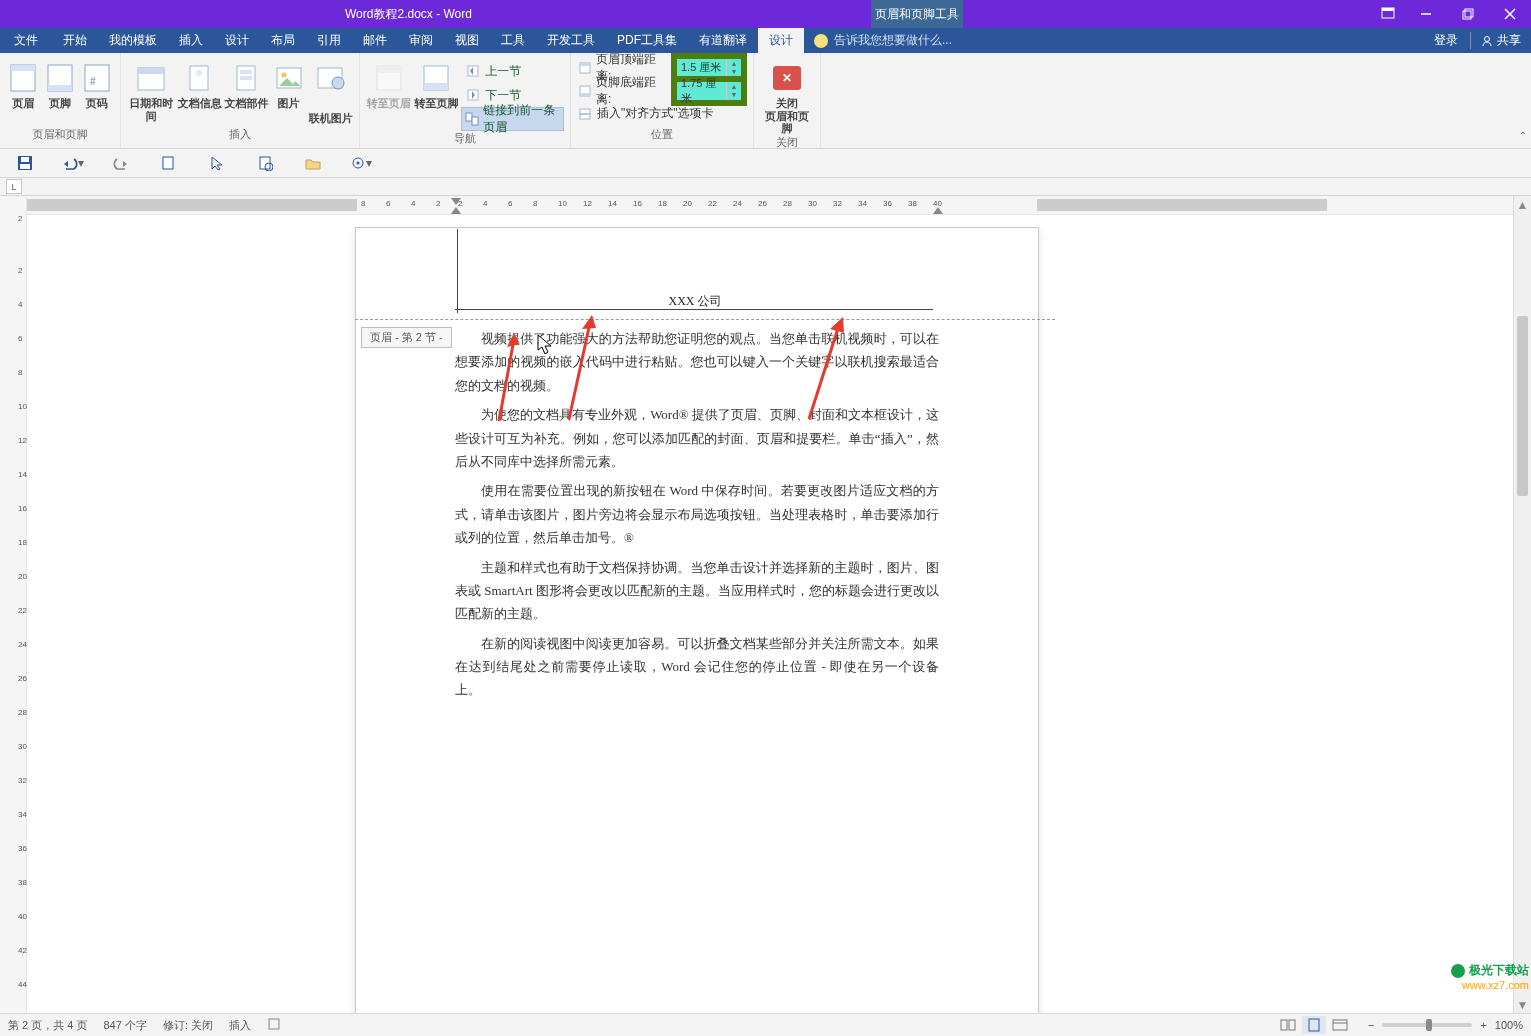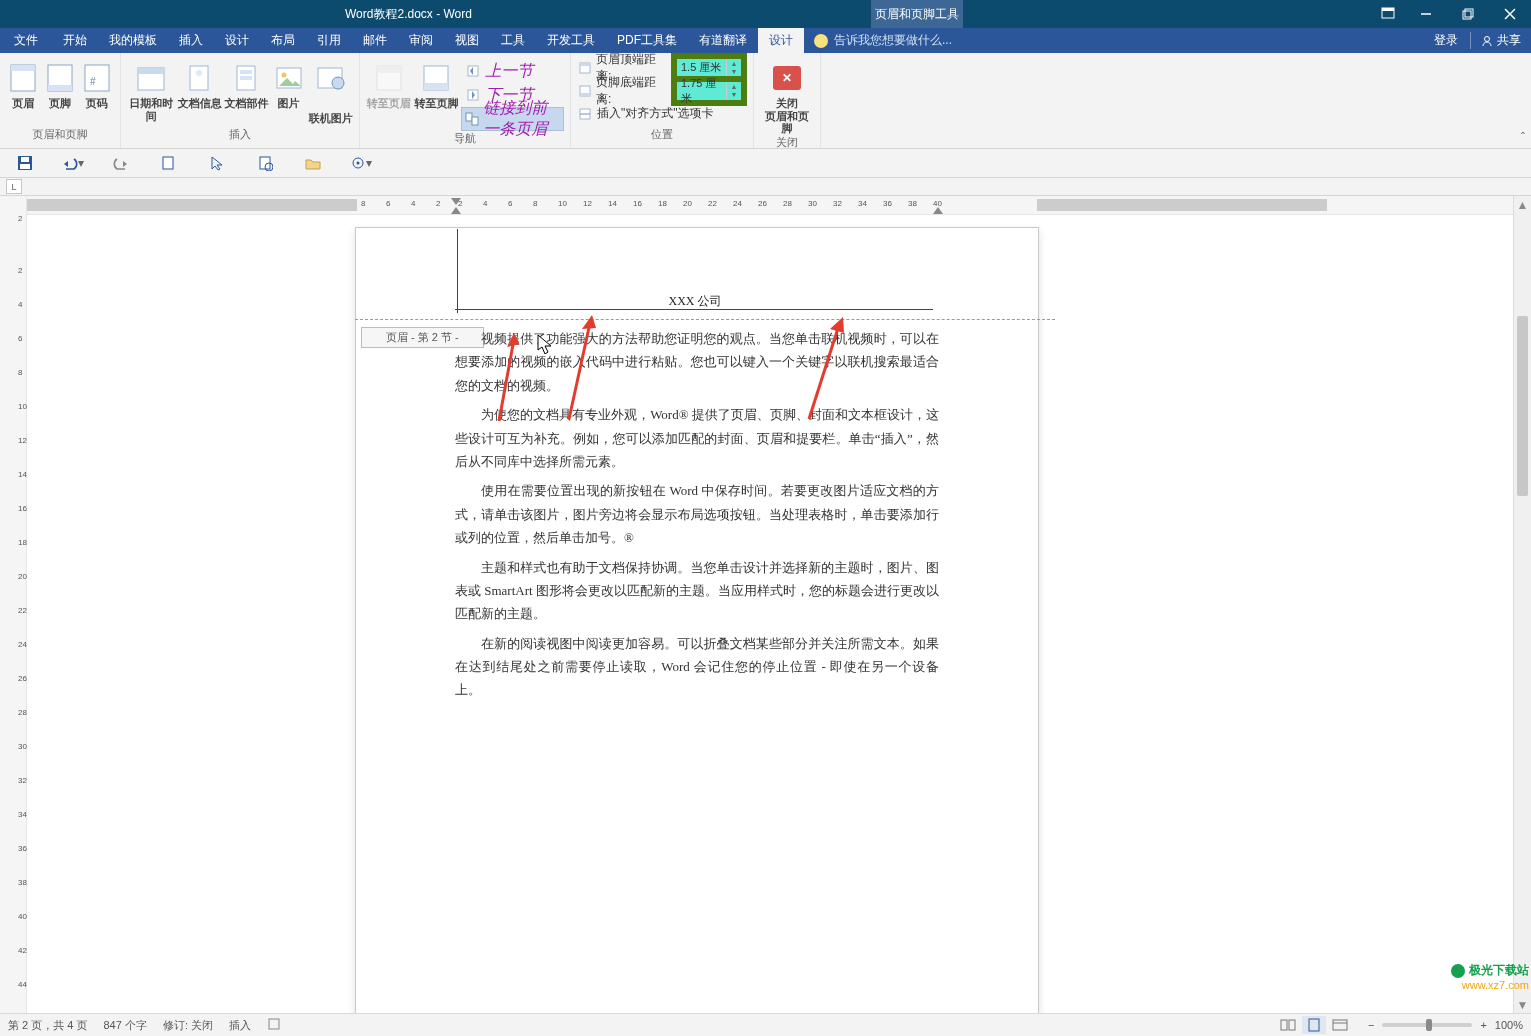--- a/index.html
+++ b/index.html
@@ -4,21 +4,21 @@
 <style>
   html, body {
     margin: 0; padding: 0; width: 1531px; height: 1036px;
     font-family: "Microsoft YaHei", "SimSun", sans-serif;
     font-size: 12px; color: #333; background: #fff;
     user-select: none; overflow: hidden;
   }
   .window { width: 1531px; height: 1036px; display: flex; flex-direction: column; background:#fff;}
   
   .titlebar {
-    height: 28px; background: #0c4a6e; color: #fff; display: flex; align-items: center;
+    height: 28px; background: #6d28d9; color: #fff; display: flex; align-items: center;
     font-size: 12px;
   }
   .titlebar .center { flex: 1; text-align: center; position: relative; height: 28px;}
   .titlebar .center .doc-title { position: absolute; left: 345px; top: 6px; }
   .titlebar .hf-tools {
     position: absolute; left: 871px; top: 0; width: 92px; height: 28px;
     background: #3d6795; display: flex; align-items: center; justify-content: center;
     font-size: 12px;
   }
   .titlebar .right { display: flex; align-items: center; gap: 0; }
@@ -47,21 +47,21 @@
     height: 95px; background: #f3f3f3; border-bottom: 1px solid #d5d5d5;
     display: flex; align-items: stretch; position: relative;
   }
   .group { border-right: 1px solid #e3e3e3; display:flex; flex-direction:column; }
   .group .body { flex:1; display:flex; align-items:flex-start; padding: 4px 6px 0 6px; gap:2px;}
   .group .label { height: 18px; font-size: 11px; color:#666; text-align:center; padding-bottom:3px;}
   .big-btn { width: 44px; display:flex; flex-direction:column; align-items:center; padding-top:4px; gap:2px;}
   .big-btn .icon { width: 34px; height: 34px; display:flex; align-items:center; justify-content:center;}
   .big-btn .txt { font-size: 11px; text-align:center; line-height: 1.15; color:#444;font-weight:bold;}
   .big-btn.disabled { opacity: .45; }
-  .mini-row { display:flex; align-items:center; gap:4px; height: 22px; font-size:16px; color:#a21caf; padding: 1px 4px; font-style: italic; }
+  .mini-row { display:flex; align-items:center; gap:4px; height: 22px; font-size:12px; color:#14532d; padding: 1px 4px; }
   .mini-row .chk { width:12px; height:12px; border:1px solid #777; display:inline-block;}
   .mini-row .chk.on::after { content:"✓"; font-size:10px; position:relative; top:-3px; left:0; color:#2b579a;}
   .mini-row.highlight { background:#c7d8ee; border:1px solid #aabfda; padding:0 3px;}
   .mini-icon { width:16px; height:16px; display:flex; align-items:center; justify-content:center;}
   .pos-col { display:flex; flex-direction:column; gap:1px; padding-top:2px;}
   .pos-row { display:flex; align-items:center; gap:4px; font-size:12px; height:21px;}
   .spinner { width: 68px; height:18px; border:6px solid #4d7c0f; background:#5eead4; display:flex; align-items:center;}
   .spinner .val { flex:1; padding:0 4px; font-size:11px; color:#333;}
   .spinner .spin { width:14px; display:flex; flex-direction:column; border-left:1px solid #ccc;}
   .spinner .spin div { height:8px; font-size:7px; text-align:center; color:#666; line-height:8px; }
@@ -94,21 +94,21 @@
      border-left:5px solid transparent; border-right:5px solid transparent; border-bottom:7px solid #888;}
   .canvas { position:relative; height: 1000px; }
   .page {
     position:absolute; left: 328px; top: 12px; width: 682px; height: 820px;
     background:#fff; border:1px solid #c9c9c9; box-shadow: 0 3px 8px rgba(0,0,0,.12);
   }
   .section-dash { position:absolute; left: 328px; top: 104px; width: 700px; height:0;
       border-top:1px dashed #9a9a9a;}
   .hdr-label {
     position:absolute; left: 334px; top: 112px; background:#f6f6f6; border:1px solid #bcbcbc;
-    font-size:11px; padding: 2px 24px; color:#555;
+    font-size:11px; padding: 2px 8px; color:#555;
   }
   .hdr-rule { position:absolute; left: 428px; top: 94px; width: 478px; height:0; border-top:1px solid #444;}
   .hdr-text { position:absolute; left:328px; top: 78px; width:680px; text-align:center; font-family:"SimSun"; font-size:12px; color:#222;}
   .hdr-column-line { position:absolute; left:430px; top:14px; width:0; height:84px; border-left:1px solid #444;}
   .body-text {
     position:absolute; left: 428px; top: 112px; width: 484px;
     font-family:"SimSun"; font-size:13px; color:#333; line-height: 1.8; text-align:justify;
   }
   .body-text p { margin: 0 0 6px 0; text-indent: 2em;}
   

